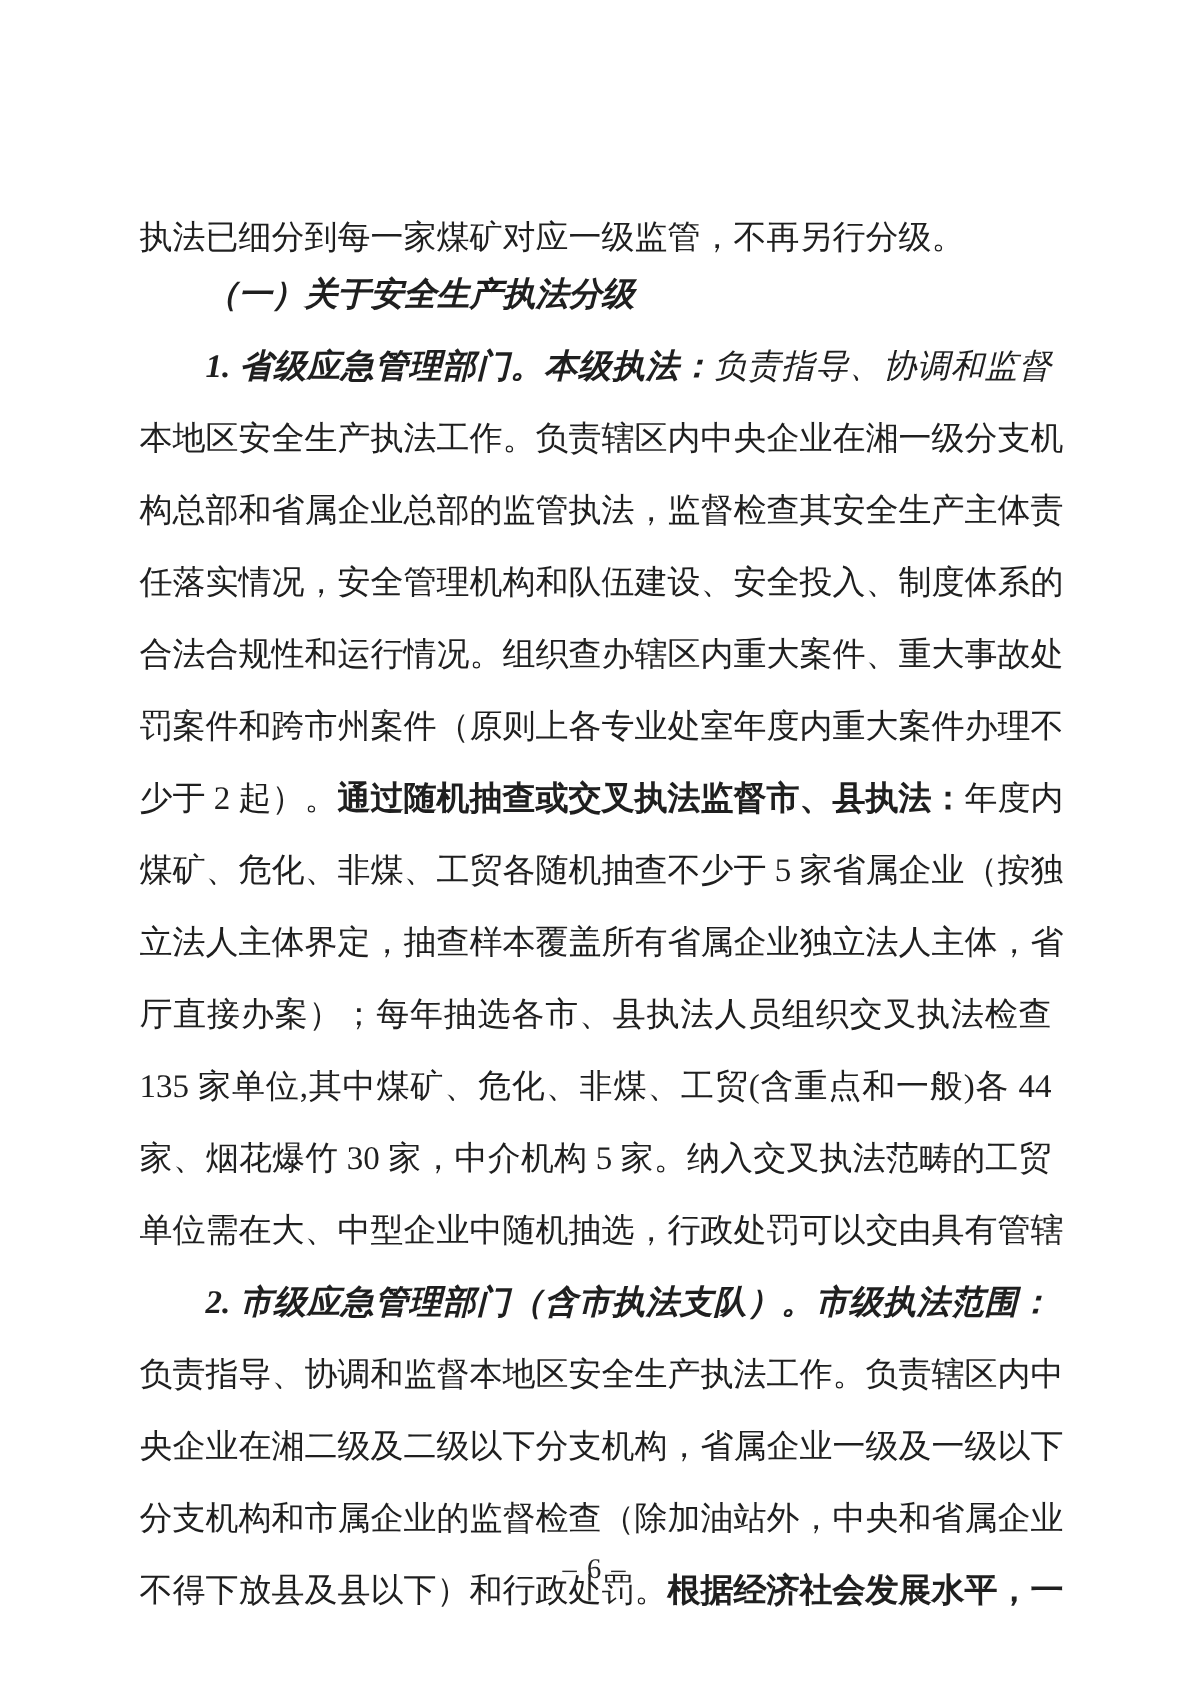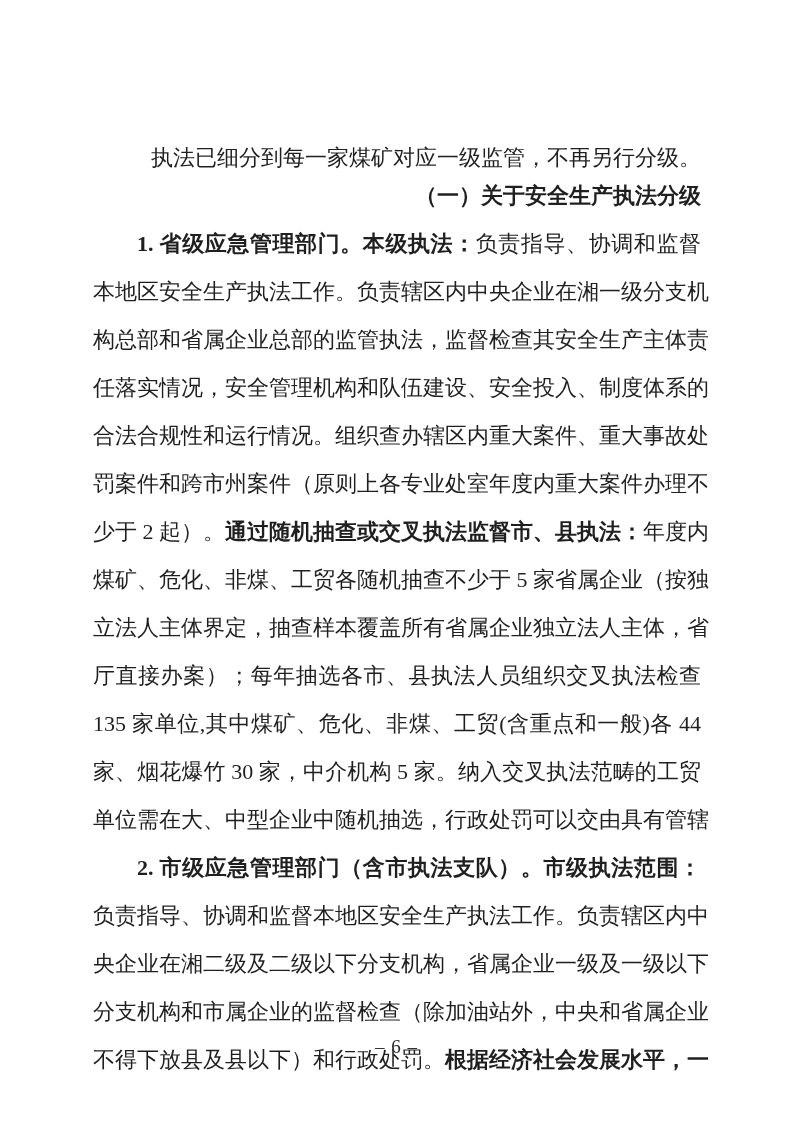--- a/index.html
+++ b/index.html
@@ -20,30 +20,31 @@
     position: absolute;
     left: 93px;
     top: 139px;
     width: 608px;
   }
   .line {
     height: 38px;
     line-height: 38px;
     font-size: 22px;
     white-space: nowrap;
-    text-align: right;
+    text-align: left;
     letter-spacing: 0px;
   }
   .line.fill {
     text-align: justify;
     text-align-last: justify;
     margin-top: 10px;
   }
   .line.indent {
     text-indent: 44px;
+    font-style: italic;
   }
   .seg.bold {
     font-weight: 700;
   }
   .footer {
     position: absolute;
     left: 0;
     right: 0;
     top: 1036px;
     text-align: center;

